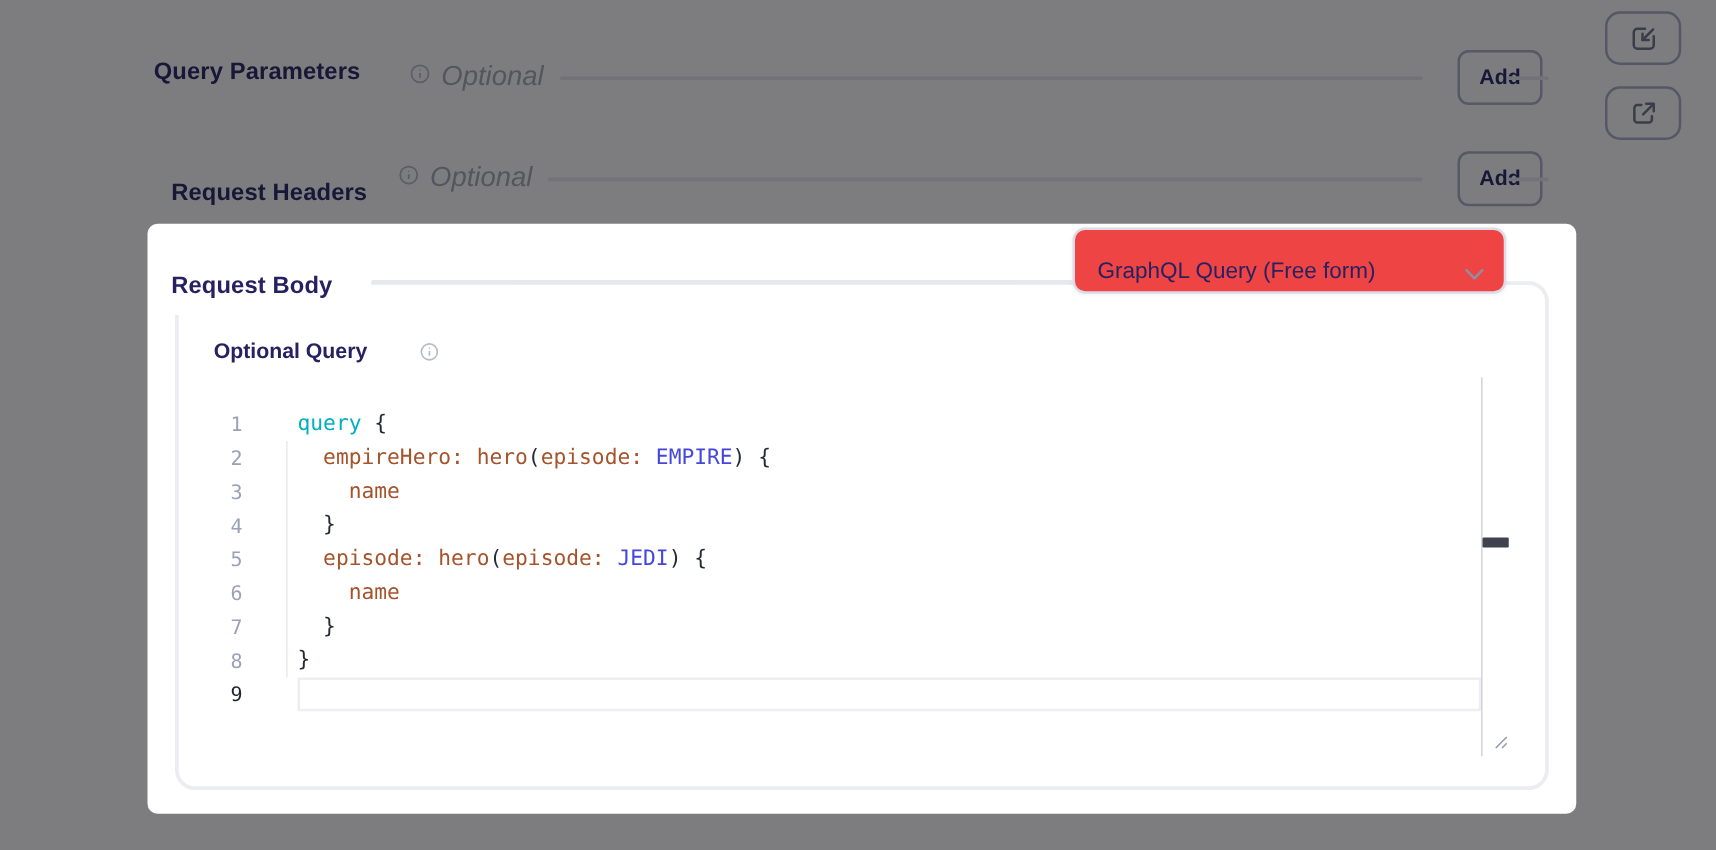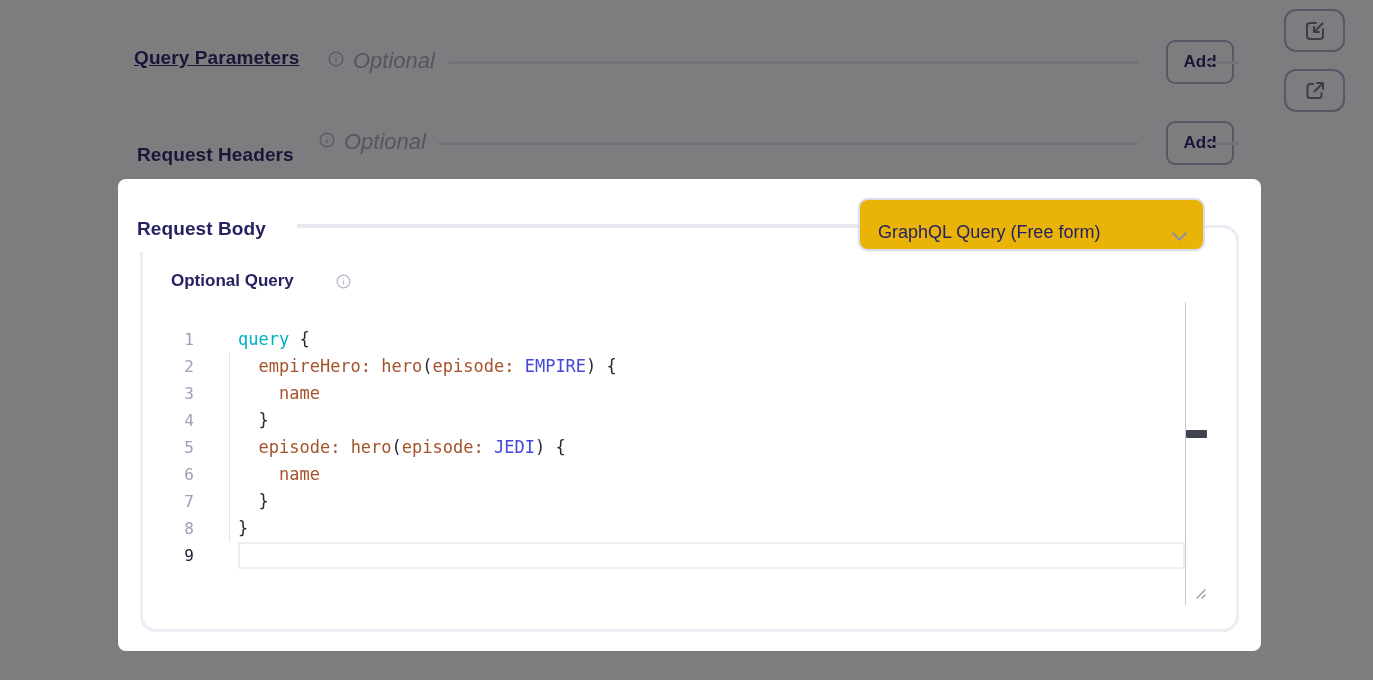--- a/index.html
+++ b/index.html
@@ -15,22 +15,22 @@
     position:absolute; width:68px; height:44px; background:#fff;
     border:2px solid #abaec7; border-radius:9px; color:var(--accent-navy,#262262);
     font-size:17px; font-weight:bold; display:flex; align-items:center; justify-content:center;
     font-family:"Liberation Sans", sans-serif; cursor:pointer;margin-left:28px;
   }
   .info-icon { position:absolute; width:16px; height:16px; color:#b6bac8; }
   .info-icon svg { display:block; width:100%; height:100%; }
 
   
   .dd {
-    position:absolute; left:858px; top:198px; width:347px; height:53px;
-    background:#eab308; border:2px solid #dcdce9; border-radius:10px;
+    position:absolute; left:858px; top:182px; width:347px; height:53px;
+    background:#ef4444; border:2px solid #dcdce9; border-radius:10px;
     display:flex; align-items:center; padding:16px 16px 0 18px;
     box-shadow:0 1px 3px rgba(40,40,90,.06); cursor:pointer;
   }
   .dd-text { flex:1; font-size:18px; color:var(--accent-navy,#262262); }
   .dd-chevron { width:15px; height:10px; color:#8b90a8; }
 
   
   .rb-box { position:absolute; left:140px; top:225px; width:1099px; height:407px;
     border:3px solid #ececf3; border-radius:16px; background:transparent; }
   .rb-label-cover { position:absolute; left:119px; top:216px; width:178px; height:36px; background:#fff; }
@@ -64,21 +64,21 @@
   .float-btn svg { width:24px; height:24px; display:block; }
 
   
   .spotlight { position:absolute; left:118px; top:179px; width:1143px; height:472px;
     border-radius:8px; box-shadow:0 0 0 2500px rgba(15,15,20,.54);
     pointer-events:none; z-index:50; }
 </style>
 </head>
 <body>
 
-<div class="sec-label" style="left:134px; top:47px;text-decoration:underline;">Query Parameters</div>
+<div class="sec-label" style="left:123px; top:47px;">Query Parameters</div>
 <span class="info-icon" style="left:328px; top:51px;">
   <svg viewBox="0 0 16 16" fill="none" stroke="currentColor" stroke-width="1.4">
       <circle cx="8" cy="8" r="6.8"></circle>
       <line x1="8" y1="7.3" x2="8" y2="11.2"></line>
       <circle cx="8" cy="4.9" r="0.6" fill="currentColor" stroke="none"></circle>
     </svg>
 </span>
 <div class="opt" style="left:353px; top:48px;">Optional</div>
 <div class="hline" style="left:448px; top:61px; width:690px;"></div>
 <button class="add-btn" style="left:1138px; top:40px;">Add</button>

